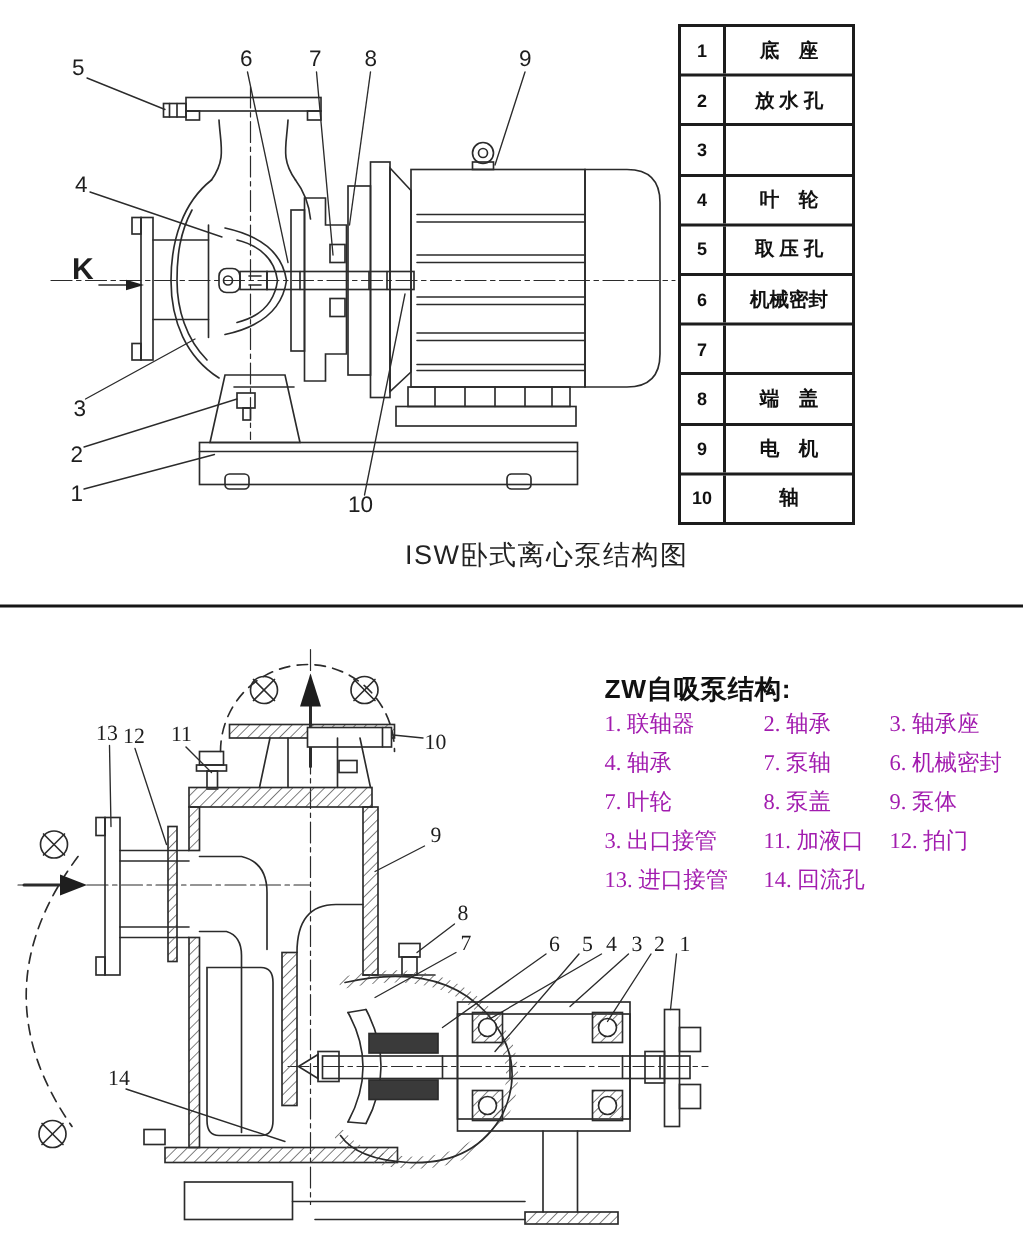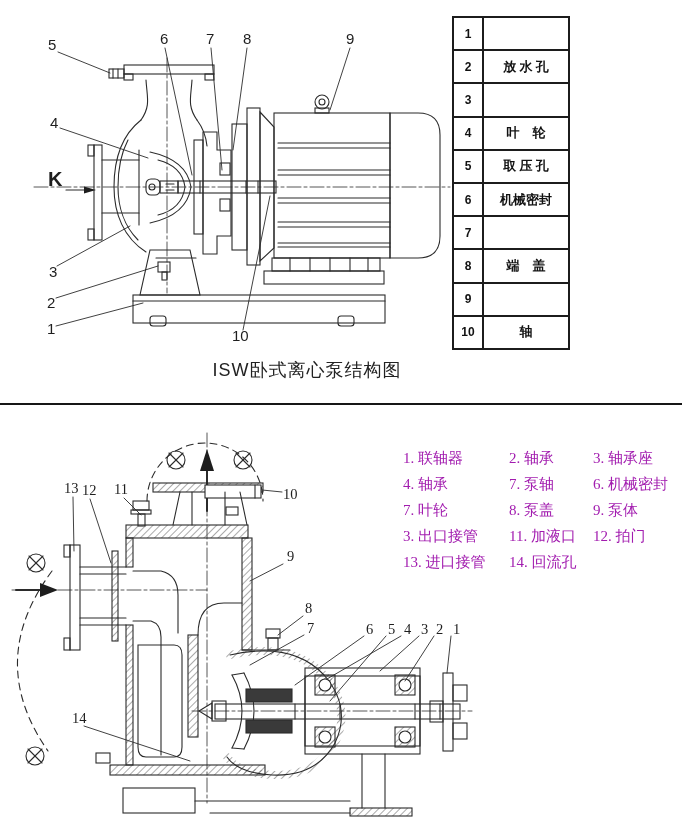--- a/index.html
+++ b/index.html
@@ -21,21 +21,21 @@
     display:flex;align-items:center;justify-content:center;
     font-size:12px;font-weight:700;color:#111;
   }
   .pt-name{
     flex:1;display:flex;align-items:center;justify-content:center;
     font-family:"Liberation Serif", serif;font-size:13px;color:#111;
     white-space:pre;font-weight:600;
   }
   
   .caption{
-    left:155px;top:358px;width:304px;text-align:center;
+    left:155px;top:358px;width:304px;text-align:right;
     font-size:18px;letter-spacing:1px;color:#222;font-weight:500;
   }
   .divider{left:0;top:403px;width:682px;height:2px;background:#161616;}
   
   .legend{left:403px;top:447px;width:276px;}
   .legend-title{
     font-size:17.5px;font-weight:700;color:#111;letter-spacing:0.5px;
   }
   .legend-grid{
     margin-top:2px;display:grid;grid-template-columns:106px 84px 86px;
@@ -180,20 +180,21 @@
     <text x="49" y="277">3</text>
     <text x="47" y="308">2</text>
     <text x="47" y="334">1</text>
     <text x="232" y="341">10</text>
   </g>
 </svg>
 
 <div class="abs parts-table">
   <div class="pt-row">
       <div class="pt-num">1</div>
+      <div class="pt-name">底　座</div>
     </div>
   <div class="pt-row">
       <div class="pt-num">2</div>
       <div class="pt-name">放 水 孔</div>
     </div>
   <div class="pt-row">
       <div class="pt-num">3</div>
     </div>
   <div class="pt-row">
       <div class="pt-num">4</div>
@@ -209,20 +210,21 @@
     </div>
   <div class="pt-row">
       <div class="pt-num">7</div>
     </div>
   <div class="pt-row">
       <div class="pt-num">8</div>
       <div class="pt-name">端　盖</div>
     </div>
   <div class="pt-row">
       <div class="pt-num">9</div>
+      <div class="pt-name">电　机</div>
     </div>
   <div class="pt-row">
       <div class="pt-num">10</div>
       <div class="pt-name">轴</div>
     </div>
 </div>
 
 <div class="abs caption">ISW卧式离心泵结构图</div>
 <div class="abs divider"></div>
 
@@ -407,20 +409,21 @@
     <text x="388" y="211">5</text>
     <text x="404" y="211">4</text>
     <text x="421" y="211">3</text>
     <text x="436" y="211">2</text>
     <text x="453" y="211">1</text>
     <text x="72" y="300">14</text>
   </g>
 </svg>
 
 <div class="abs legend">
+  <div class="legend-title">ZW自吸泵结构:</div>
   <div class="legend-grid">
     <div>1. 联轴器</div>
     <div>2. 轴承</div>
     <div>3. 轴承座</div>
     <div>4. 轴承</div>
     <div>7. 泵轴</div>
     <div>6. 机械密封</div>
     <div>7. 叶轮</div>
     <div>8. 泵盖</div>
     <div>9. 泵体</div>

